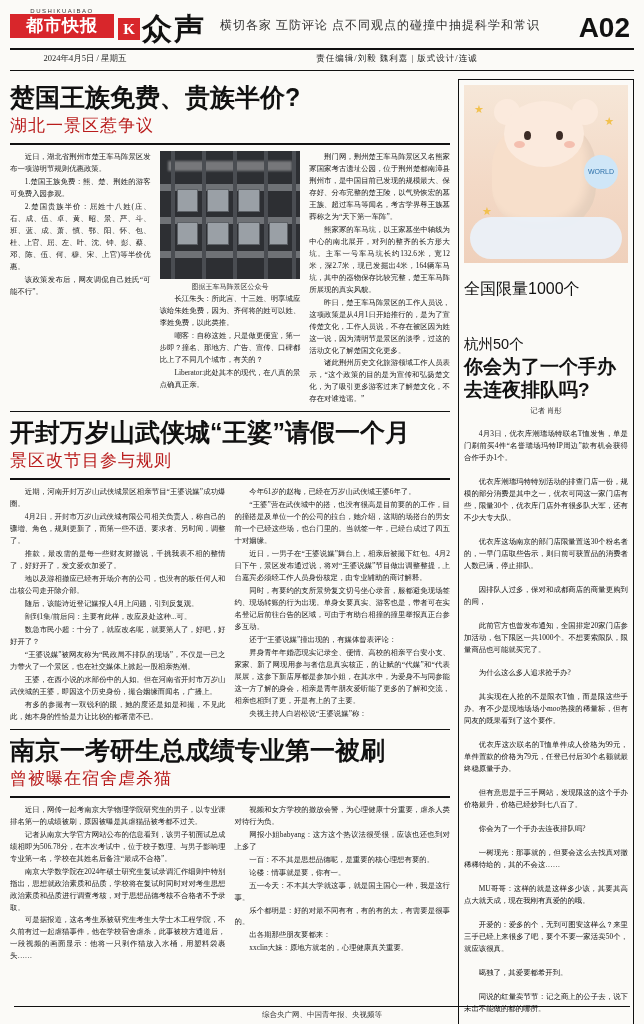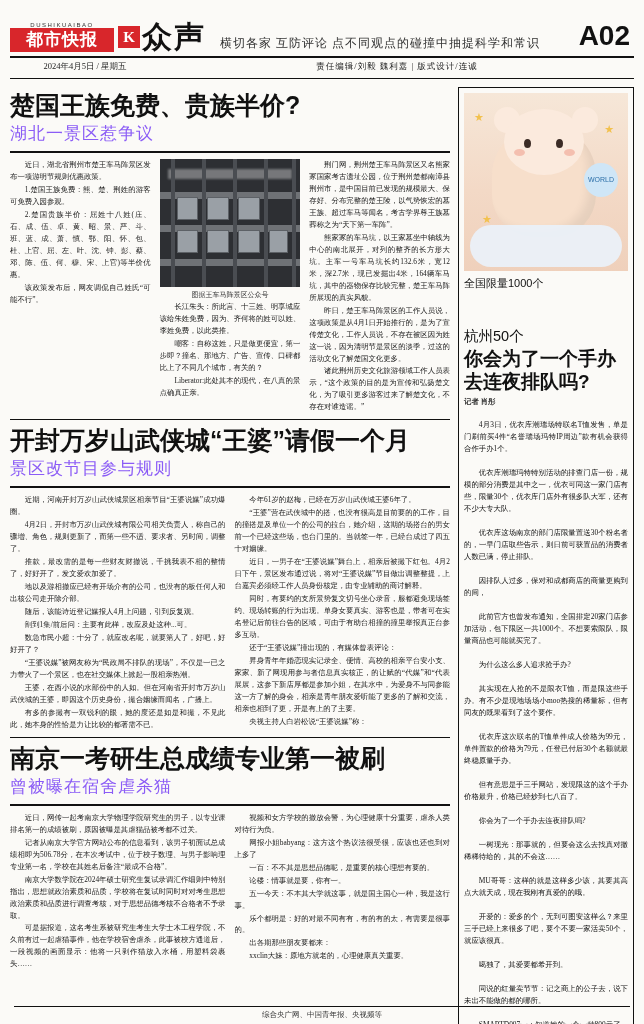--- a/index.html
+++ b/index.html
@@ -6,42 +6,42 @@
   body{
     width:644px;height:1024px;
     background:#fbfaf7;
     font-family:"Liberation Serif",serif;
     color:#111;
     overflow:hidden;
   }
   .page{position:relative;width:644px;height:1024px;box-sizing:border-box;padding:0 10px;}
 
   
-  .masthead{display:flex;align-items:flex-end;padding-top:16px;border-bottom:2px solid #111;padding-bottom:4px;}
+  .masthead{display:flex;align-items:flex-start;padding-top:8px;border-bottom:2px solid #111;padding-bottom:4px;}
   .logo-block{width:104px;flex:0 0 104px;}
   .logo-pinyin{font-family:"Liberation Sans",sans-serif;font-size:6px;letter-spacing:1.5px;color:#333;text-align:center;}
   .logo-cn{background:#d8262b;color:#fff;font-family:"Liberation Sans",sans-serif;font-weight:bold;font-size:17px;letter-spacing:1px;padding:2px 4px;text-align:center;line-height:1.15;}
   .logo-mark{display:inline-block;width:22px;height:22px;background:#d8262b;color:#fff;font-weight:bold;font-size:15px;text-align:center;line-height:22px;margin-left:4px;vertical-align:middle;}
   .brand-big{font-size:30px;font-weight:bold;letter-spacing:2px;margin-left:2px;line-height:1;}
   .brand-wrap{display:flex;align-items:center;flex:0 0 auto;padding-top:6px;}
   .slogan{flex:1;font-size:12px;color:#333;line-height:1.5;padding:8px 6px 0 14px;}
   .slogan div{letter-spacing:1px;}
   .folio{font-family:"Liberation Sans",sans-serif;font-size:28px;font-weight:bold;padding-top:4px;padding-right:4px;}
   .subbar{display:flex;align-items:center;font-size:8.5px;color:#222;padding:3px 0 5px 0;border-bottom:1px solid #111;}
   .subbar .date{width:150px;text-align:center;}
   .subbar .credits{flex:1;text-align:center;letter-spacing:1px;}
 
   
   .body-area{display:flex;padding-top:8px;}
   .left-col{width:448px;flex:0 0 448px;padding-right:8px;box-sizing:border-box;}
   .right-col{width:176px;flex:0 0 176px;}
 
   
   h1.head{font-family:"Liberation Sans",sans-serif;font-size:25px;font-weight:bold;margin:4px 0 2px 0;letter-spacing:0px;line-height:1.15;}
-  h2.subhead{font-family:"Liberation Sans",sans-serif;font-size:17px;font-weight:normal;color:#8b5cf6;margin:0 0 6px 0;letter-spacing:1px;}
+  h2.subhead{font-family:"Liberation Sans",sans-serif;font-size:17px;font-weight:normal;color:#b91c1c;margin:0 0 6px 0;letter-spacing:1px;}
   .rule-thick{border-bottom:2px solid #111;margin:4px 0 6px 0;}
   .rule-thin{border-bottom:1px solid #111;margin:6px 0;}
 
   
   .cols3{column-count:3;column-gap:9px;}
   .cols2{column-count:2;column-gap:9px;}
   .art{font-size:7.4px;line-height:1.62;text-align:justify;color:#1a1a1a;}
   .art p{margin:0 0 1px 0;text-indent:2em;}
 
   
@@ -56,24 +56,24 @@
   .ad-box{border:1px solid #111;padding:5px;box-sizing:border-box;}
   .toy-img{width:100%;height:178px;background:linear-gradient(180deg,#f6e7d8 0%,#f3d9c6 55%,#efd0bb 100%);position:relative;overflow:hidden;}
   .toy-body{position:absolute;left:28px;top:34px;width:104px;height:110px;background:#f7dfcb;border-radius:48px 48px 42px 42px;box-shadow:inset -8px -6px 10px rgba(0,0,0,.07);}
   .toy-head{position:absolute;left:40px;top:16px;width:80px;height:66px;background:#fbeadd;border-radius:50%;}
   .toy-ear{position:absolute;width:26px;height:26px;background:#fbeadd;border-radius:50%;top:14px;}
   .toy-eye{position:absolute;width:7px;height:9px;background:#3b2b25;border-radius:50%;top:46px;}
   .toy-cheek{position:absolute;width:11px;height:7px;background:#f3b4a4;border-radius:50%;top:56px;opacity:.8;}
   .toy-cloud{position:absolute;bottom:4px;left:6px;right:6px;height:42px;background:#eaf2fb;border-radius:26px;opacity:.9;}
   .toy-star{position:absolute;color:#f2c14e;font-size:11px;}
   .toy-badge{position:absolute;right:10px;top:70px;width:34px;height:34px;border-radius:50%;background:#cfe6f7;color:#2c6fa8;font-size:7px;font-family:"Liberation Sans",sans-serif;text-align:center;line-height:34px;}
-  .ad-line1{font-family:"Liberation Sans",sans-serif;font-size:11px;margin-top:6px;line-height:1.25;}
+  .ad-line1{font-family:"Liberation Sans",sans-serif;font-size:16px;margin-top:16px;line-height:1.25;}
   .ad-line2{font-family:"Liberation Sans",sans-serif;font-size:14.5px;line-height:1.25;margin-top:36px;}
   .ad-head{font-family:"Liberation Sans",sans-serif;font-size:19px;font-weight:bold;line-height:1.2;margin-top:3px;}
-  .byline{font-size:7.4px;color:#333;text-align:left;margin:4px 0 3px 0;font-weight:bold;}
+  .byline{font-size:7.4px;color:#333;text-align:center;margin:4px 0 3px 0;}
   .right-art{font-size:7.4px;line-height:1.62;text-align:justify;}
   .right-art p{margin:12px 0 1px 0;text-indent:2em;}
 
   .footer{position:absolute;left:0;right:0;bottom:4px;text-align:center;font-size:7.5px;color:#333;}
   .footer .ln{border-top:1px solid #111;margin:0 14px 3px 14px;}
 </style>
 </head>
 <body>
 
 <div class="page">

